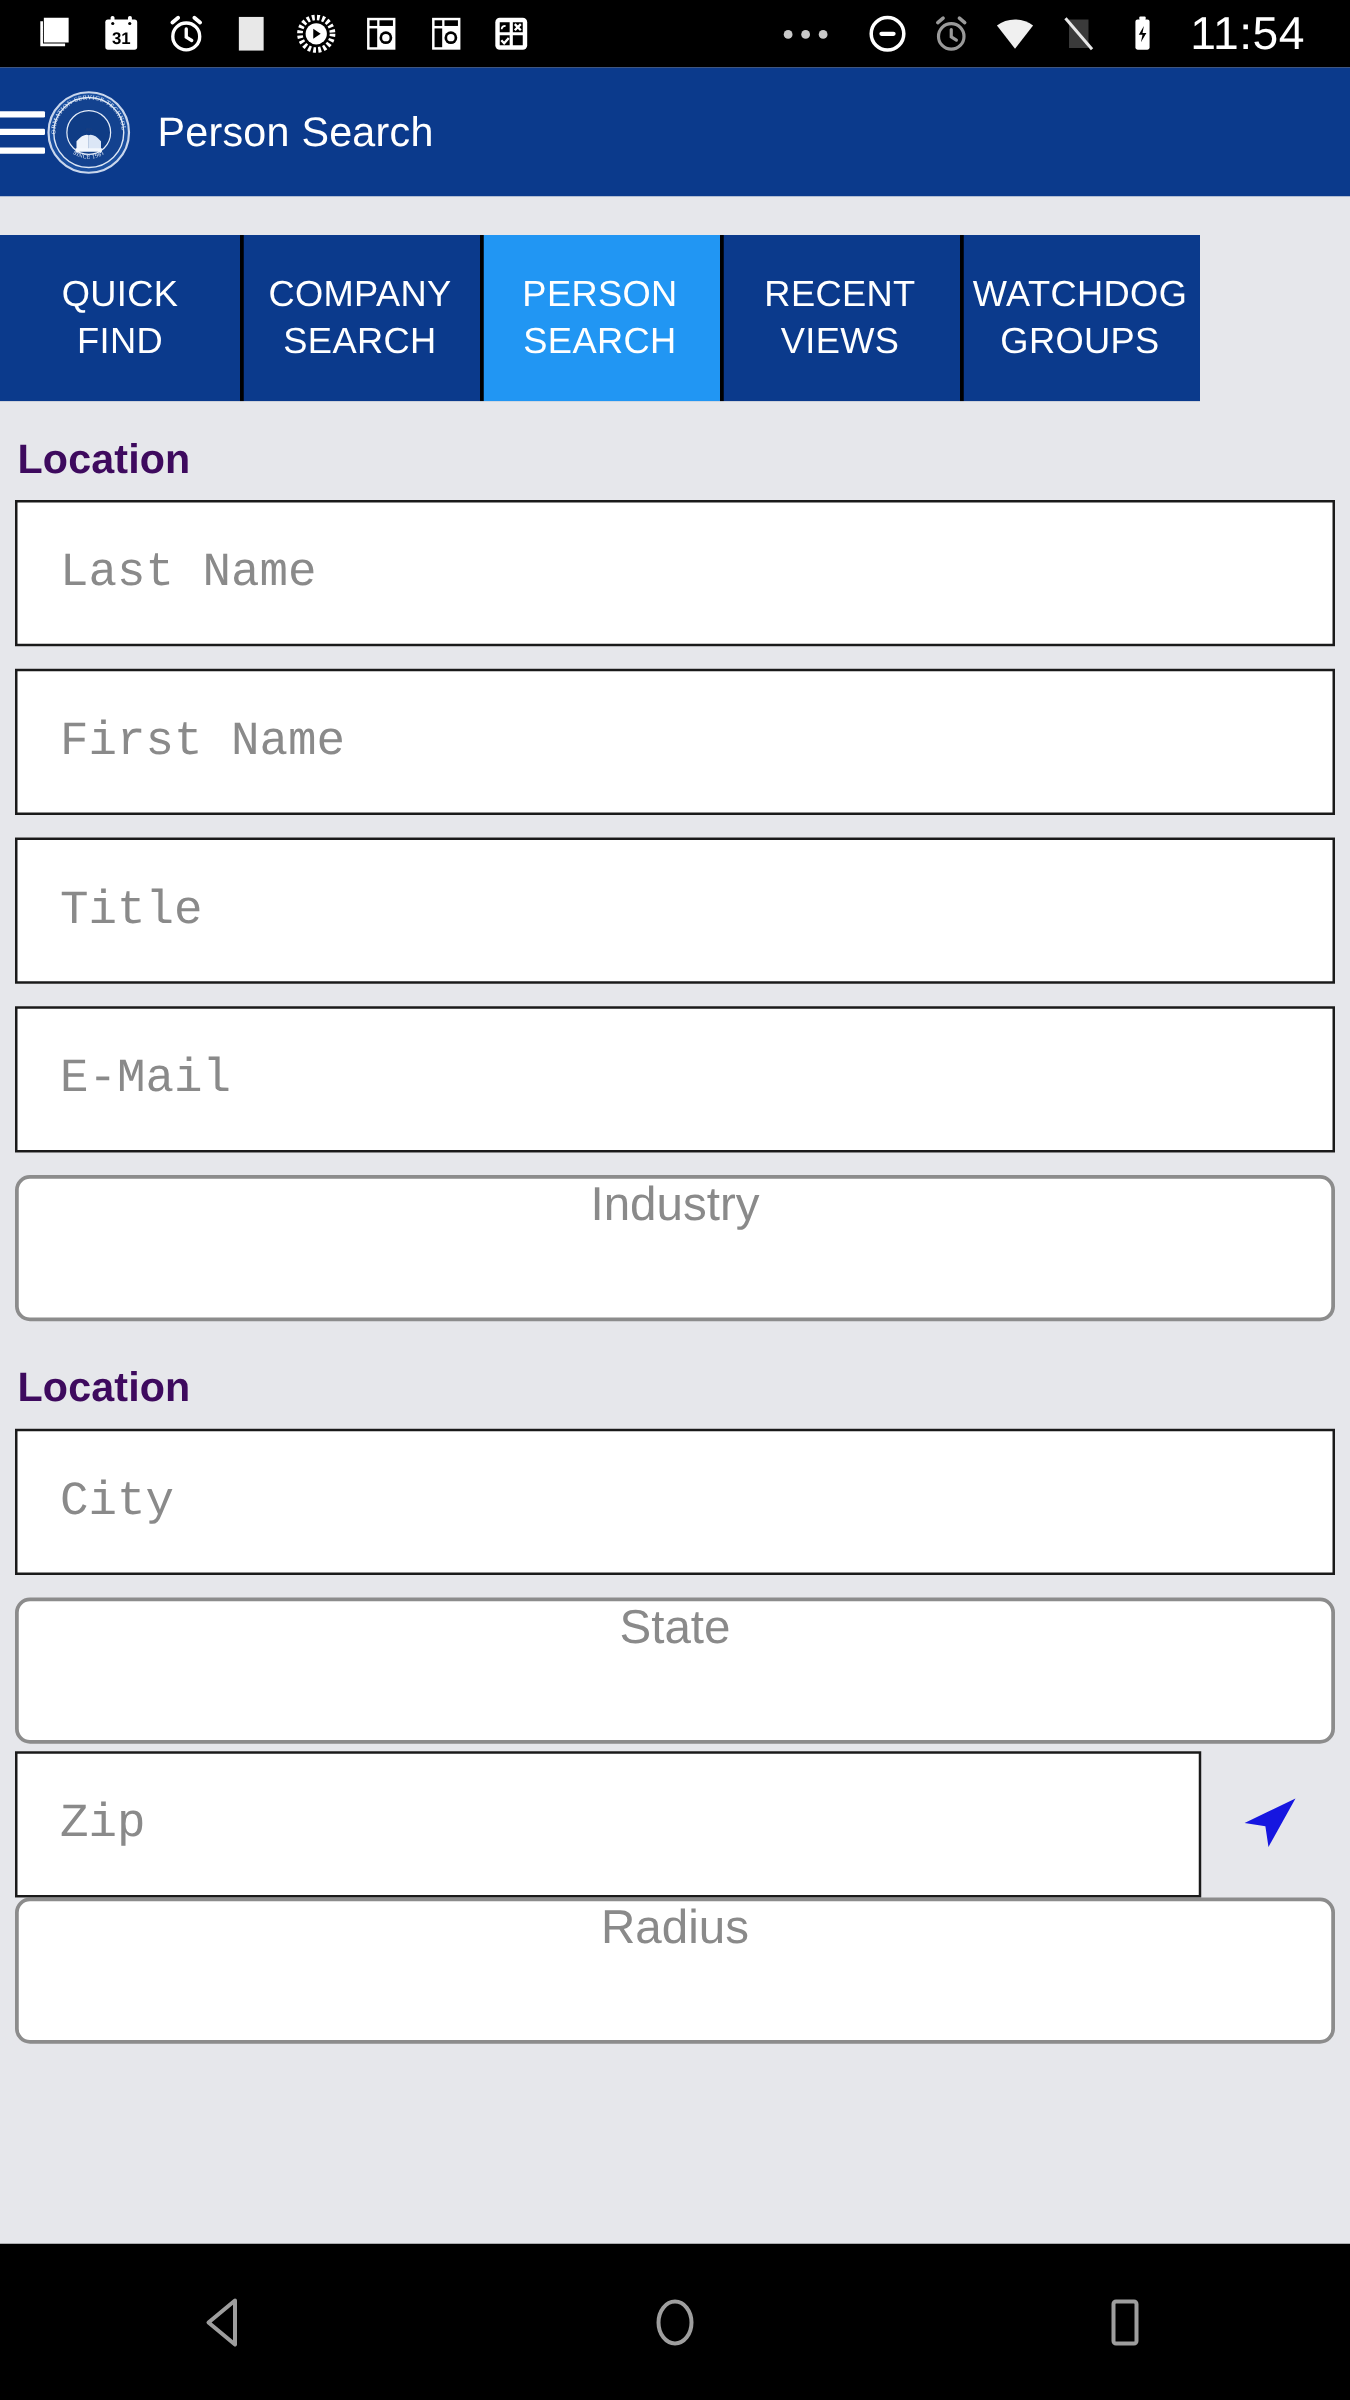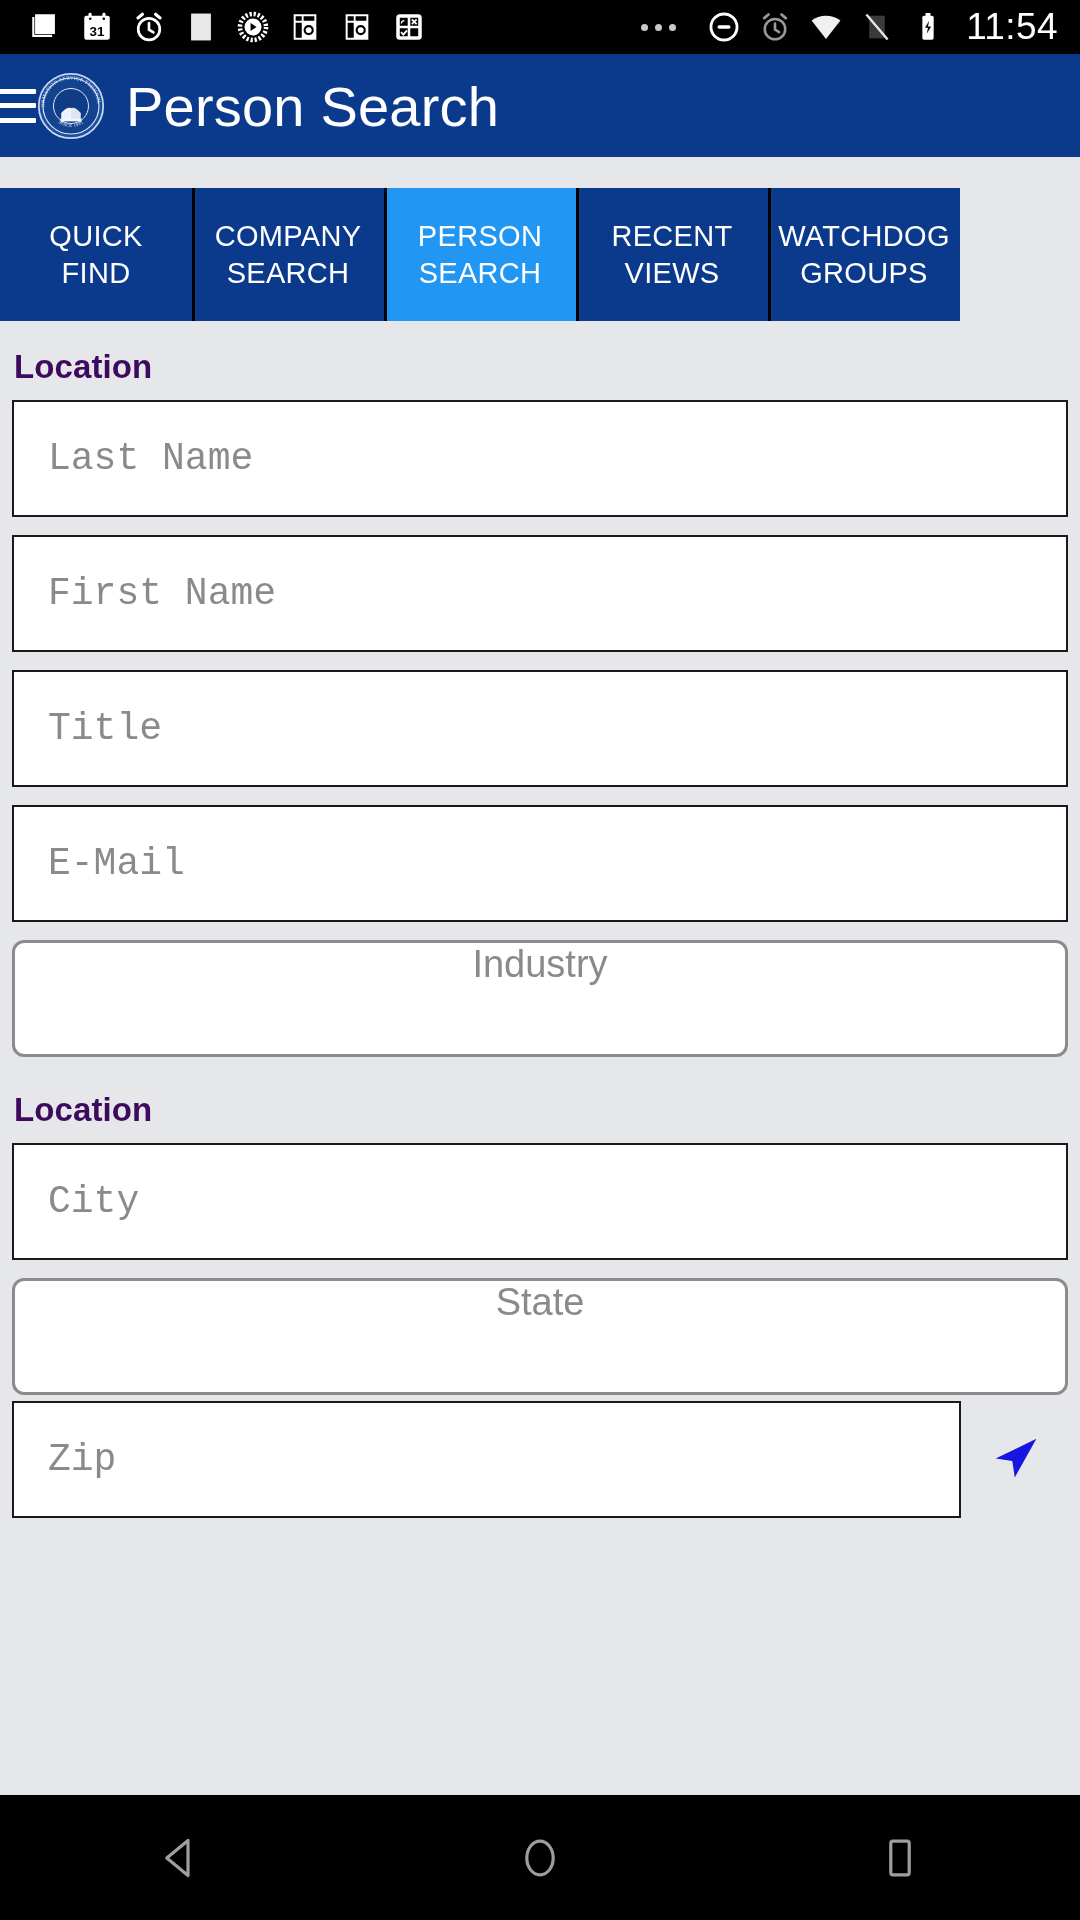--- a/index.html
+++ b/index.html
@@ -10,21 +10,21 @@
     overflow: hidden;
   }
   .screen { position: relative; width: 1080px; height: 1920px; background: #e6e7eb; }
 
   
   .statusbar {
     position: absolute; top: 0; left: 0; width: 1080px; height: 54px;
     background: #000; display: flex; align-items: center;
   }
   .sb-left { display: flex; align-items: center; gap: 18px; padding-left: 28px; }
-  .sb-right { display: flex; align-items: center; gap: 17px; margin-left: auto; padding-right: 22px; }
+  .sb-right { display: flex; align-items: center; gap: 17px; margin-left: auto; padding-right: 36px; }
   .sb-ic { width: 34px; height: 34px; display: block; }
   .sb-clock {
     color: #fff; font-size: 37px; letter-spacing: 0.4px;
     font-family: "Liberation Sans", sans-serif; margin-left: 4px;
   }
   .sb-dots { display: flex; align-items: center; gap: 7px; margin-right: 14px; }
   .sb-dots i { width: 7px; height: 7px; border-radius: 50%; background: #c9c9c9; display:block; }
 
   
   .appbar {
@@ -37,21 +37,21 @@
     position: absolute; left: -12px; top: 50%; transform: translateY(-50%);
     width: 48px; height: 34px; display: flex; flex-direction: column; justify-content: space-between;
   }
   .hamburger span { display:block; height: 5px; background:#fff; border-radius:1px; width: 100%; }
   .logo-badge {
     position: absolute; left: 36px; top: 50%; transform: translateY(-50%);
     width: 70px; height: 70px;
   }
   .appbar-title {
     position: absolute; left: 126px; top: 50%; transform: translateY(-50%);
-    color: #fff; font-size: 56px; font-weight: 400; letter-spacing: 0.2px;
+    color: #fff; font-size: 33px; font-weight: 400; letter-spacing: 0.2px;
     font-family: "Liberation Sans", sans-serif; white-space: nowrap;
   }
 
   
   .tabbar {
     position: absolute; top: 188px; left: 0; width: 960px; height: 133px;
     display: flex; background: #000000; justify-content: flex-end;
   }
   .tab {
     flex: 1 1 0; position: relative;
@@ -281,20 +281,23 @@
       <div class="field">
         <span class="ph">Zip</span>
       </div>
       <div class="gps-btn">
         <svg viewBox="0 0 24 24">
           <path d="M21.5 2.6 L3.4 11.3 l7.4 1.1 l1.1 7.4 z" fill="#1616e0"></path>
         </svg>
       </div>
     </div>
 
+    <div class="picker">
+      <span class="ph">Radius</span>
+    </div>
 
   </div>
 
   <div class="navbar">
     <div class="nav-btn">
       <svg width="48" height="48" viewBox="0 0 24 24">
         <path d="M16 3.2 L5.4 12 L16 20.8 Z" fill="none" stroke="#9e9e9e" stroke-width="1.6" stroke-linejoin="round"></path>
       </svg>
     </div>
     <div class="nav-btn">

